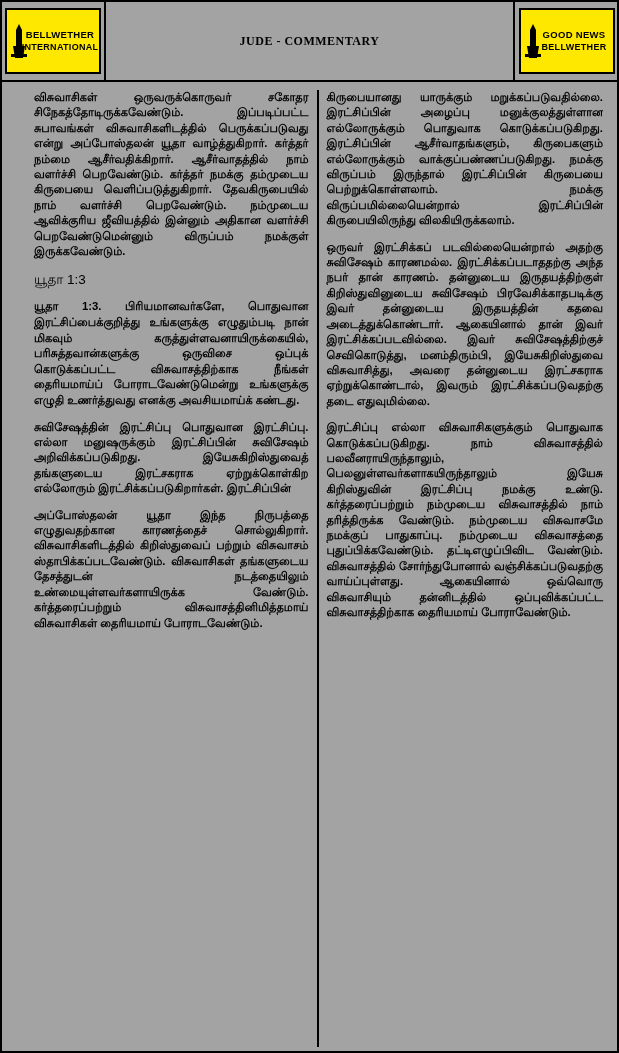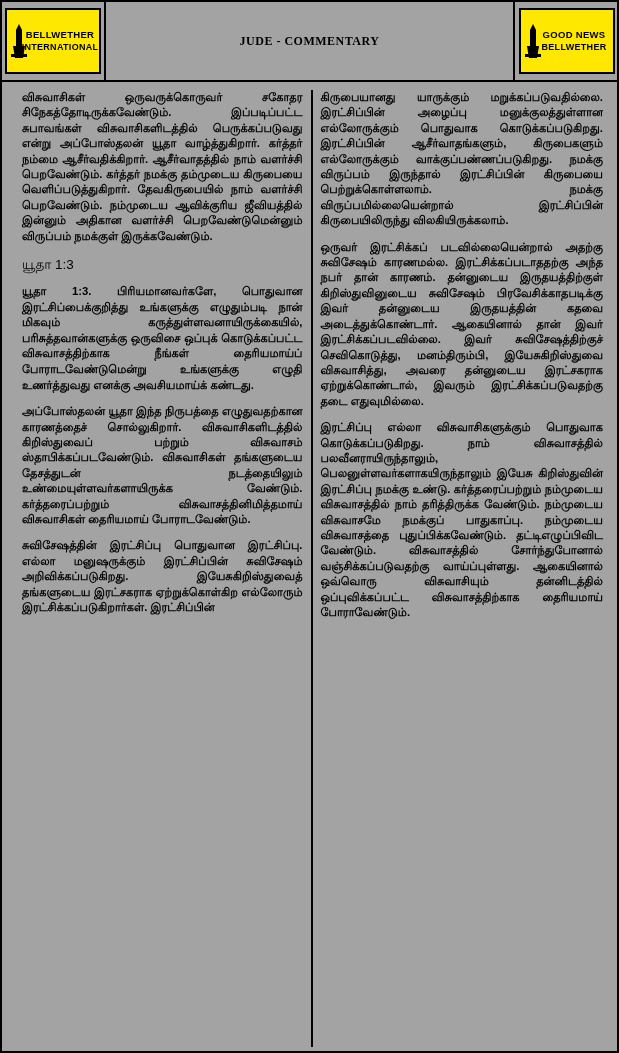--- a/index.html
+++ b/index.html
@@ -96,21 +96,21 @@
     color: #000;
     letter-spacing: 0.5px;
     line-height: 26px;
   }
 
   
   .columns {
     display: flex;
     height: calc(100% - 80px);
     box-sizing: border-box;
-    padding: 8px 6px 4px 12px;
+    padding: 8px 6px 4px 24px;
   }
   .col {
     width: 50%;
     box-sizing: border-box;
     padding: 0 8px;
   }
   .col.left {
     border-right: 2px solid #000000;
   }
   p.para {
@@ -183,22 +183,22 @@
     </div>
 
   </div>
 
   <div class="columns">
 
     <div class="col left">
       <p class="para">விசுவாசிகள் ஒருவருக்கொருவர் சகோதர சிநேகத்தோடிருக்கவேண்டும். இப்படிப்பட்ட சுபாவங்கள் விசுவாசிகளிடத்தில் பெருக்கப்படுவது என்று அப்போஸ்தலன் யூதா வாழ்த்துகிறார். கர்த்தர் நம்மை ஆசீர்வதிக்கிறார். ஆசீர்வாதத்தில் நாம் வளர்ச்சி பெறவேண்டும். கர்த்தர் நமக்கு தம்முடைய கிருபையை வெளிப்படுத்துகிறார். தேவகிருபையில் நாம் வளர்ச்சி பெறவேண்டும். நம்முடைய ஆவிக்குரிய ஜீவியத்தில் இன்னும் அதிகான வளர்ச்சி பெறவேண்டுமென்னும் விருப்பம் நமக்குள் இருக்கவேண்டும்.</p>
       <h3 class="subheading">யூதா 1:3</h3>
       <p class="verse">யூதா 1:3. பிரியமானவர்களே, பொதுவான இரட்சிப்பைக்குறித்து உங்களுக்கு எழுதும்படி நான் மிகவும் கருத்துள்ளவனாயிருக்கையில், பரிசுத்தவான்களுக்கு ஒருவிசை ஒப்புக் கொடுக்கப்பட்ட விசுவாசத்திற்காக நீங்கள் தைரியமாய்ப் போராடவேண்டுமென்று உங்களுக்கு எழுதி உணர்த்துவது எனக்கு அவசியமாய்க் கண்டது.</p>
+      <p class="para">சுவிசேஷத்தின் இரட்சிப்பு பொதுவான இரட்சிப்பு. எல்லா மனுஷருக்கும் இரட்சிப்பின் சுவிசேஷம் அறிவிக்கப்படுகிறது. இயேசுகிறிஸ்துவைத் தங்களுடைய இரட்சகராக ஏற்றுக்கொள்கிற எல்லோரும் இரட்சிக்கப்படுகிறார்கள். இரட்சிப்பின்</p>
       <p class="para">அப்போஸ்தலன் யூதா இந்த நிருபத்தை எழுதுவதற்கான காரணத்தைச் சொல்லுகிறார். விசுவாசிகளிடத்தில் கிறிஸ்துவைப் பற்றும் விசுவாசம் ஸ்தாபிக்கப்படவேண்டும். விசுவாசிகள் தங்களுடைய தேசத்துடன் நடத்தையிலும் உண்மையுள்ளவர்களாயிருக்க வேண்டும். கர்த்தரைப்பற்றும் விசுவாசத்தினிமித்தமாய் விசுவாசிகள் தைரியமாய் போராடவேண்டும்.</p>
-      <p class="para">சுவிசேஷத்தின் இரட்சிப்பு பொதுவான இரட்சிப்பு. எல்லா மனுஷருக்கும் இரட்சிப்பின் சுவிசேஷம் அறிவிக்கப்படுகிறது. இயேசுகிறிஸ்துவைத் தங்களுடைய இரட்சகராக ஏற்றுக்கொள்கிற எல்லோரும் இரட்சிக்கப்படுகிறார்கள். இரட்சிப்பின்</p>
     </div>
 
     <div class="col right">
       <p class="para">கிருபையானது யாருக்கும் மறுக்கப்படுவதில்லை. இரட்சிப்பின் அழைப்பு மனுக்குலத்துள்ளான எல்லோருக்கும் பொதுவாக கொடுக்கப்படுகிறது. இரட்சிப்பின் ஆசீர்வாதங்களும், கிருபைகளும் எல்லோருக்கும் வாக்குப்பண்ணப்படுகிறது. நமக்கு விருப்பம் இருந்தால் இரட்சிப்பின் கிருபையை பெற்றுக்கொள்ளலாம். நமக்கு விருப்பமில்லையென்றால் இரட்சிப்பின் கிருபையிலிருந்து விலகியிருக்கலாம்.</p>
       <p class="para">ஒருவர் இரட்சிக்கப் படவில்லையென்றால் அதற்கு சுவிசேஷம் காரணமல்ல. இரட்சிக்கப்படாததற்கு அந்த நபர் தான் காரணம். தன்னுடைய இருதயத்திற்குள் கிறிஸ்துவினுடைய சுவிசேஷம் பிரவேசிக்காதபடிக்கு இவர் தன்னுடைய இருதயத்தின் கதவை அடைத்துக்கொண்டார். ஆகையினால் தான் இவர் இரட்சிக்கப்படவில்லை. இவர் சுவிசேஷத்திற்குச் செவிகொடுத்து, மனம்திரும்பி, இயேசுகிறிஸ்துவை விசுவாசித்து, அவரை தன்னுடைய இரட்சகராக ஏற்றுக்கொண்டால், இவரும் இரட்சிக்கப்படுவதற்கு தடை எதுவுமில்லை.</p>
       <p class="para">இரட்சிப்பு எல்லா விசுவாசிகளுக்கும் பொதுவாக கொடுக்கப்படுகிறது. நாம் விசுவாசத்தில் பலவீனராயிருந்தாலும், பெலனுள்ளவர்களாகயிருந்தாலும் இயேசு கிறிஸ்துவின் இரட்சிப்பு நமக்கு உண்டு. கர்த்தரைப்பற்றும் நம்முடைய விசுவாசத்தில் நாம் தரித்திருக்க வேண்டும். நம்முடைய விசுவாசமே நமக்குப் பாதுகாப்பு. நம்முடைய விசுவாசத்தை புதுப்பிக்கவேண்டும். தட்டிஎழுப்பிவிட வேண்டும். விசுவாசத்தில் சோர்ந்துபோனால் வஞ்சிக்கப்படுவதற்கு வாய்ப்புள்ளது. ஆகையினால் ஒவ்வொரு விசுவாசியும் தன்னிடத்தில் ஒப்புவிக்கப்பட்ட விசுவாசத்திற்காக தைரியமாய் போராவேண்டும்.</p>
     </div>
 
   </div>
 

